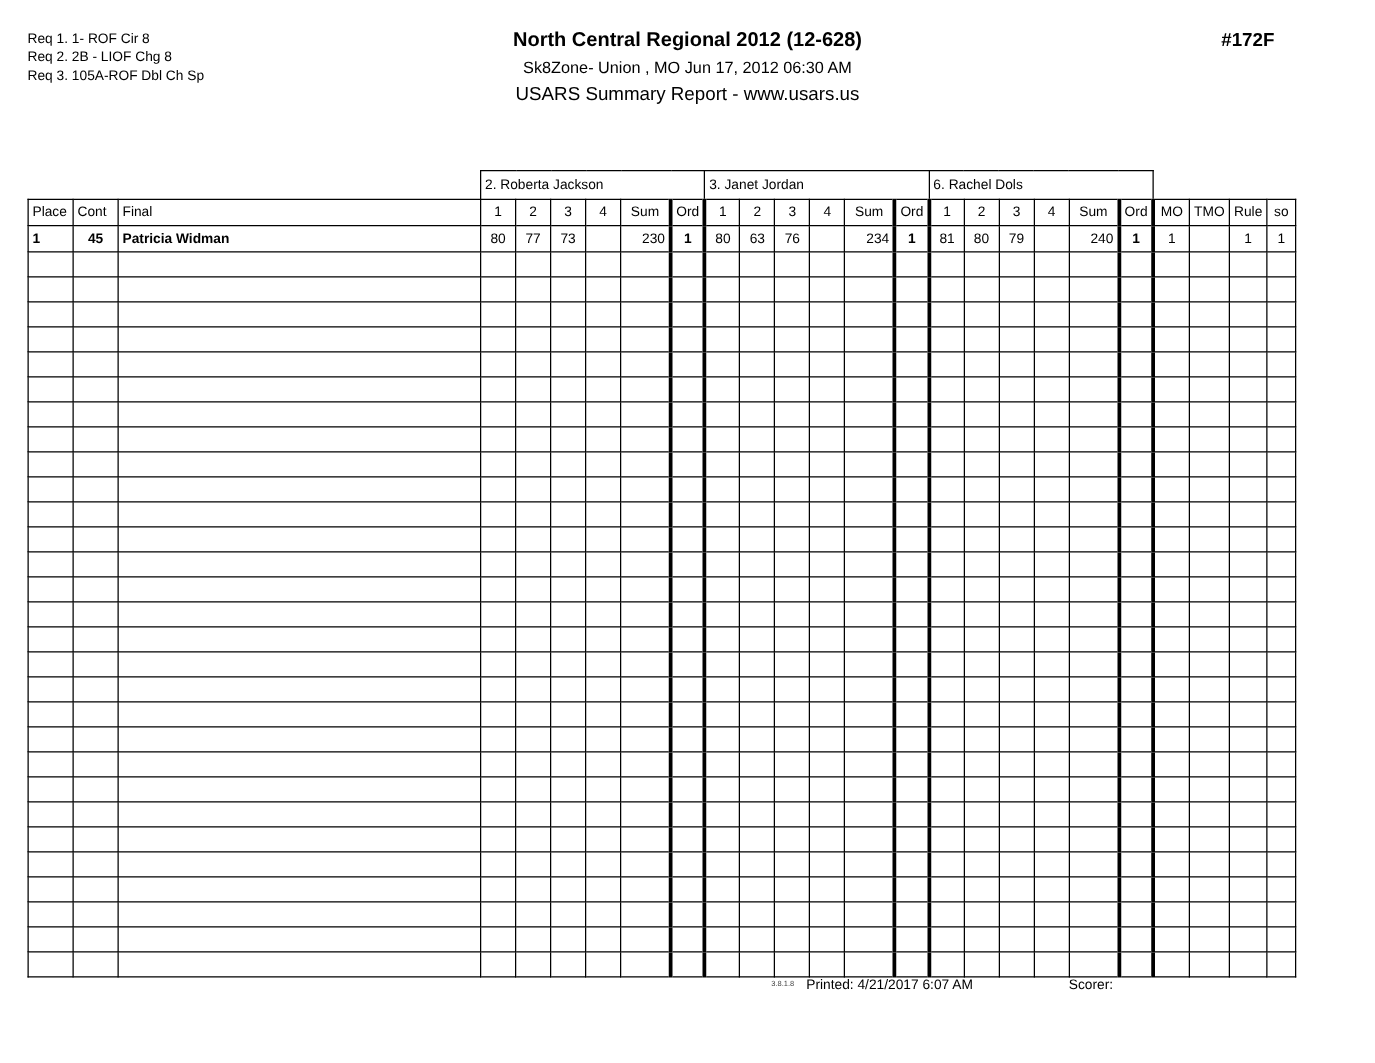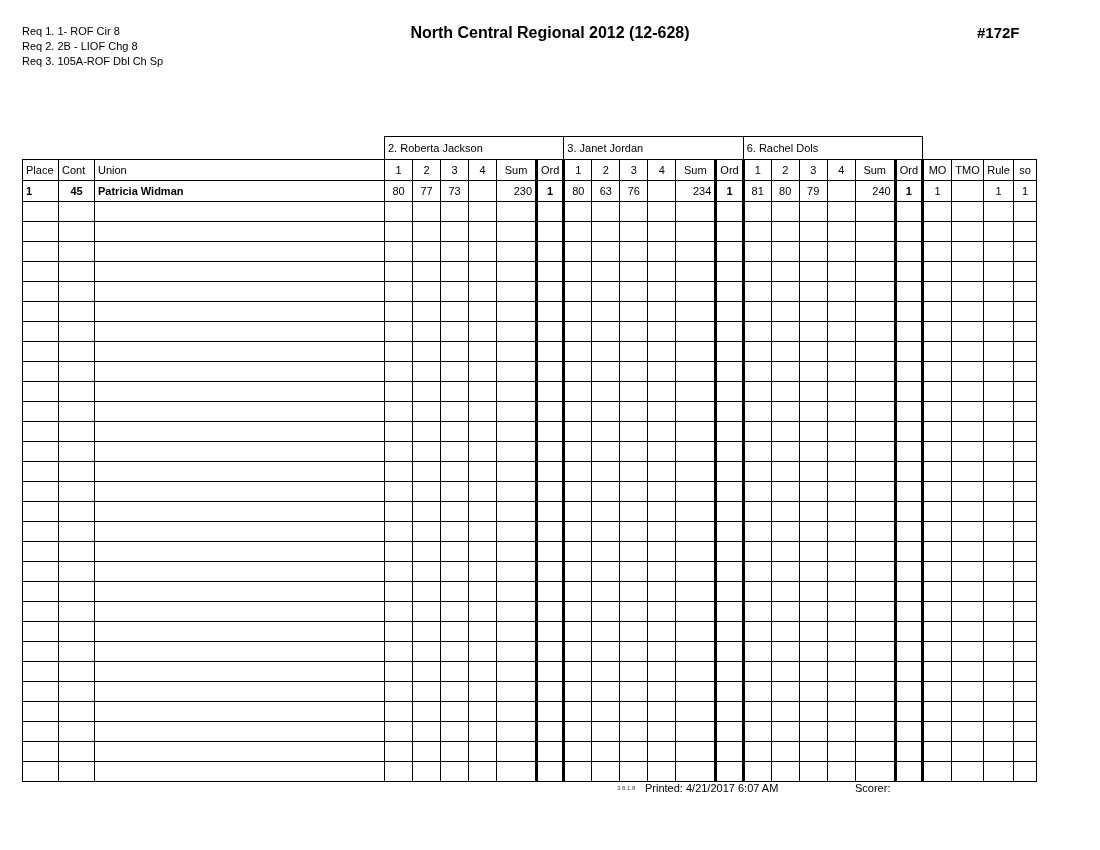--- a/index.html
+++ b/index.html
@@ -67,20 +67,22 @@
 <div class="req-block">
   <div>Req 1. 1- ROF Cir 8</div>
   <div>Req 2. 2B - LIOF Chg 8</div>
   <div>Req 3. 105A-ROF Dbl Ch Sp</div>
 </div>
 
 <div class="event-number">#172F</div>
 
 <div class="header-center">
   <div class="h-title">North Central Regional 2012 (12-628)</div>
+  <div class="h-venue">Sk8Zone- Union , MO Jun 17, 2012  06:30 AM</div>
+  <div class="h-report">USARS Summary Report - www.usars.us</div>
 </div>
 
 <table id="score-table">
     <colgroup>
       <col style="width: 36px;">
       <col style="width: 36px;">
       <col style="width: 290px;">
       <col style="width: 28px;">
       <col style="width: 28px;">
       <col style="width: 28px;">
@@ -108,21 +110,21 @@
       <tr class="band">
         <td class="nob" colspan="3"></td>
         <td class="cell judge-name" colspan="6">2.  Roberta Jackson</td>
         <td class="cell judge-name" colspan="6">3.  Janet Jordan</td>
         <td class="cell judge-name" colspan="6">6.  Rachel Dols</td>
         <td class="nob" colspan="4"></td>
       </tr>
       <tr>
         <td class="cell tl">Place</td>
         <td class="cell tl">Cont</td>
-        <td class="cell tl">Union</td>
+        <td class="cell tl">Final</td>
         <td class="cell tc">1</td>
         <td class="cell tc">2</td>
         <td class="cell tc">3</td>
         <td class="cell tc">4</td>
         <td class="cell tc">Sum</td>
         <td class="cell tc ord">Ord</td>
         <td class="cell tc">1</td>
         <td class="cell tc">2</td>
         <td class="cell tc">3</td>
         <td class="cell tc">4</td>

